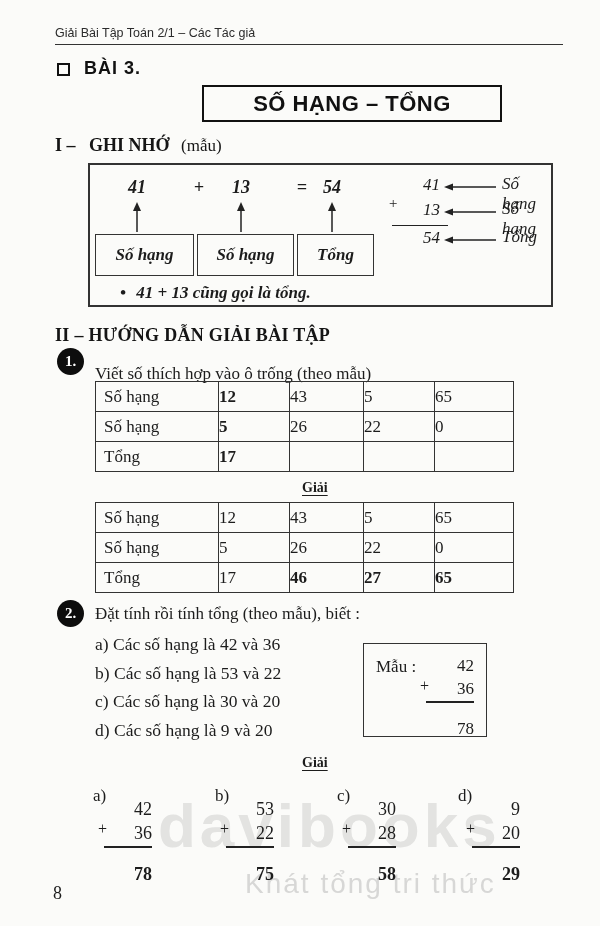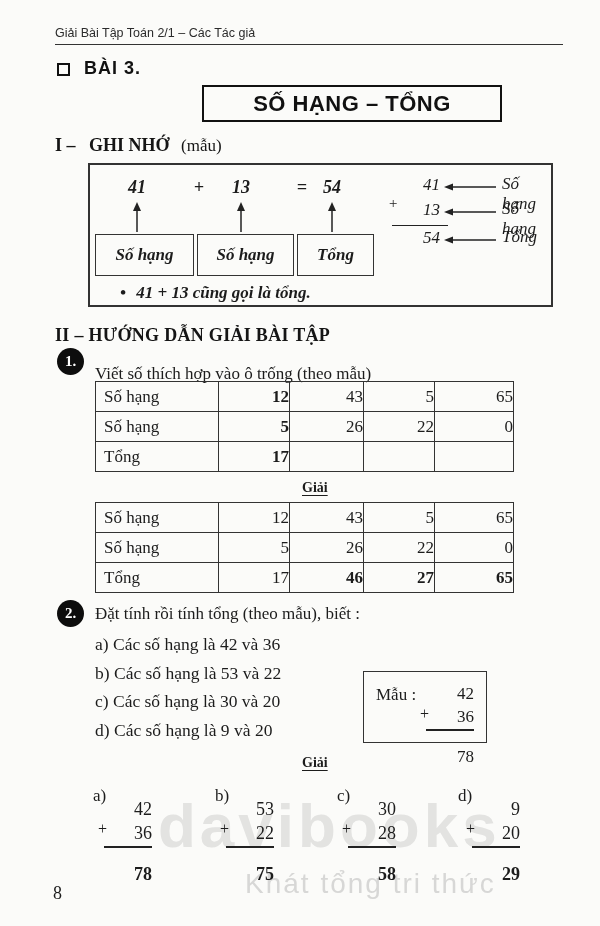--- a/index.html
+++ b/index.html
@@ -43,29 +43,29 @@
 
   
   .num-circle { width:27px; height:27px; border-radius:50%; background:#0d0d0d; color:#fff;
     display:flex; align-items:center; justify-content:center; font-weight:bold; font-size:15px; }
   .prompt { font-size:17px; }
 
   
   table.grid { border-collapse:collapse; table-layout:fixed; }
   table.grid td { border:1.5px solid #333; height:30px; font-size:17px; }
   td.lbl { padding-left:8px; }
-  td.num { text-align:right; }
+  td.num { text-align:left; }
   .b { font-weight:bold; }
 
   .giai { font-weight:bold; font-size:14px; text-decoration:underline; text-underline-offset:3px; }
 
   .list-item { left:95px; font-size:17.5px; }
 
   
-  .mau-box { left:363px; top:643px; width:124px; height:72px; border:1.5px solid #333;margin-top:28px; }
+  .mau-box { left:363px; top:643px; width:124px; height:94px; border:1.5px solid #333; }
   .mau-label { left:12px; top:13px; font-size:17px; }
 
   
   .vadd { width:40px; text-align:right; font-size:18px; line-height:24px; }
   .vadd .plus { position:absolute; left:-14px; top:20px; font-size:16px; }
   .vadd .n2 { border-bottom:2px solid #222; margin-left:-8px; padding-left:8px; padding-bottom:1px; }
   .vadd .sum { padding-top:14px; font-weight:bold; }
   .mau-box .vadd { position:absolute; left:70px; top:10px; font-size:17px; line-height:23px; }
   .mau-box .vadd .sum { font-weight:normal; }
 

